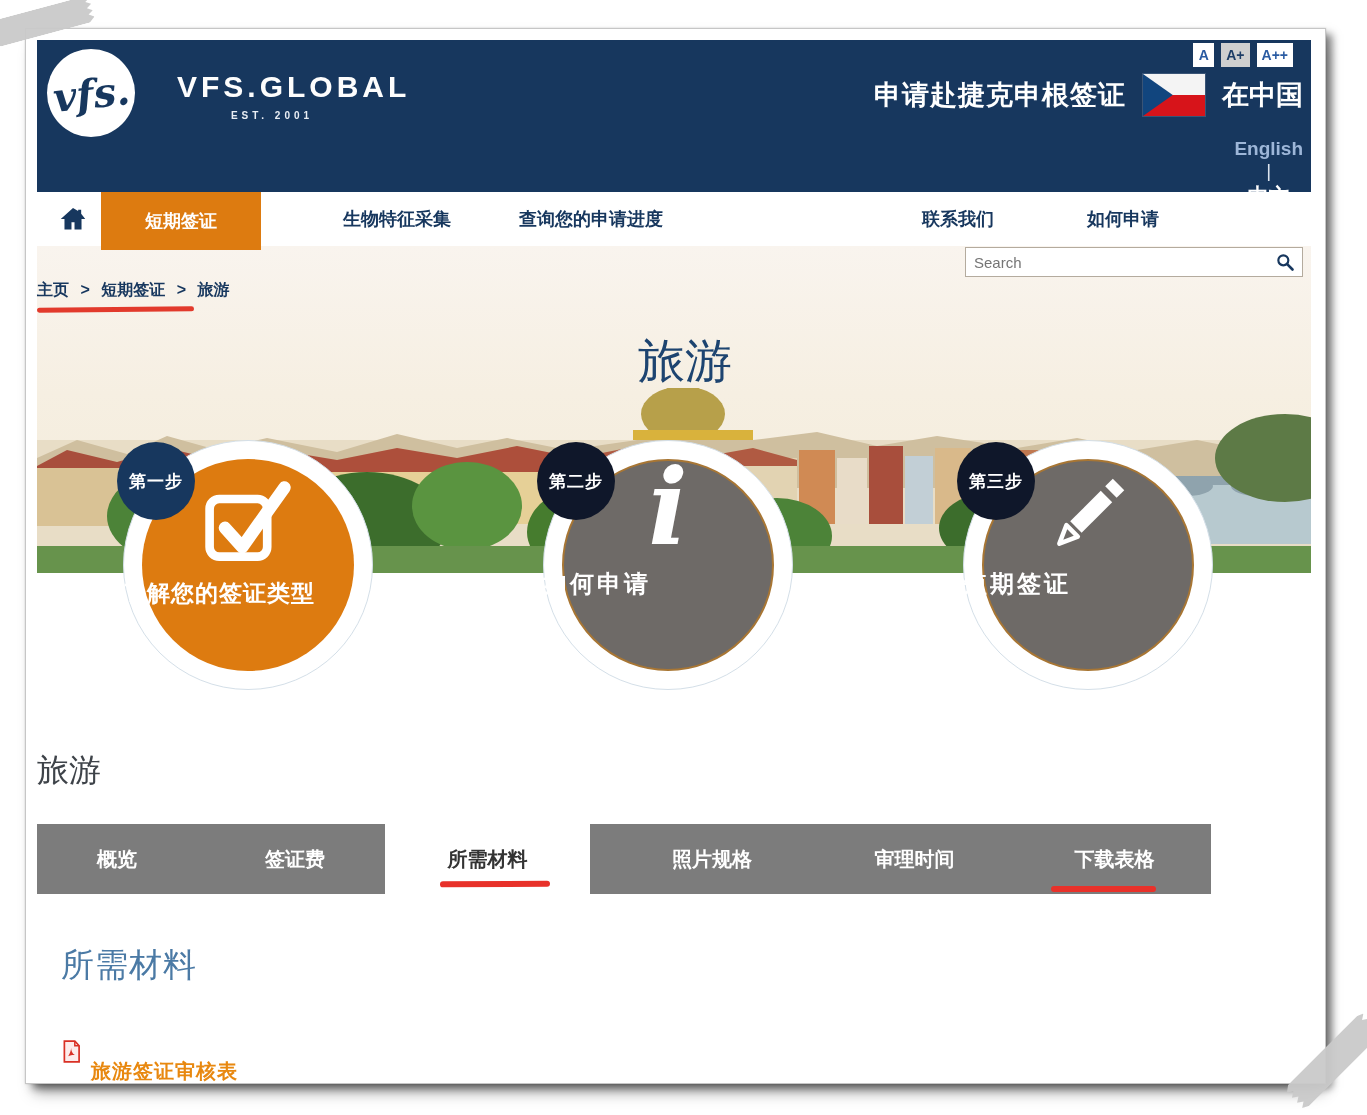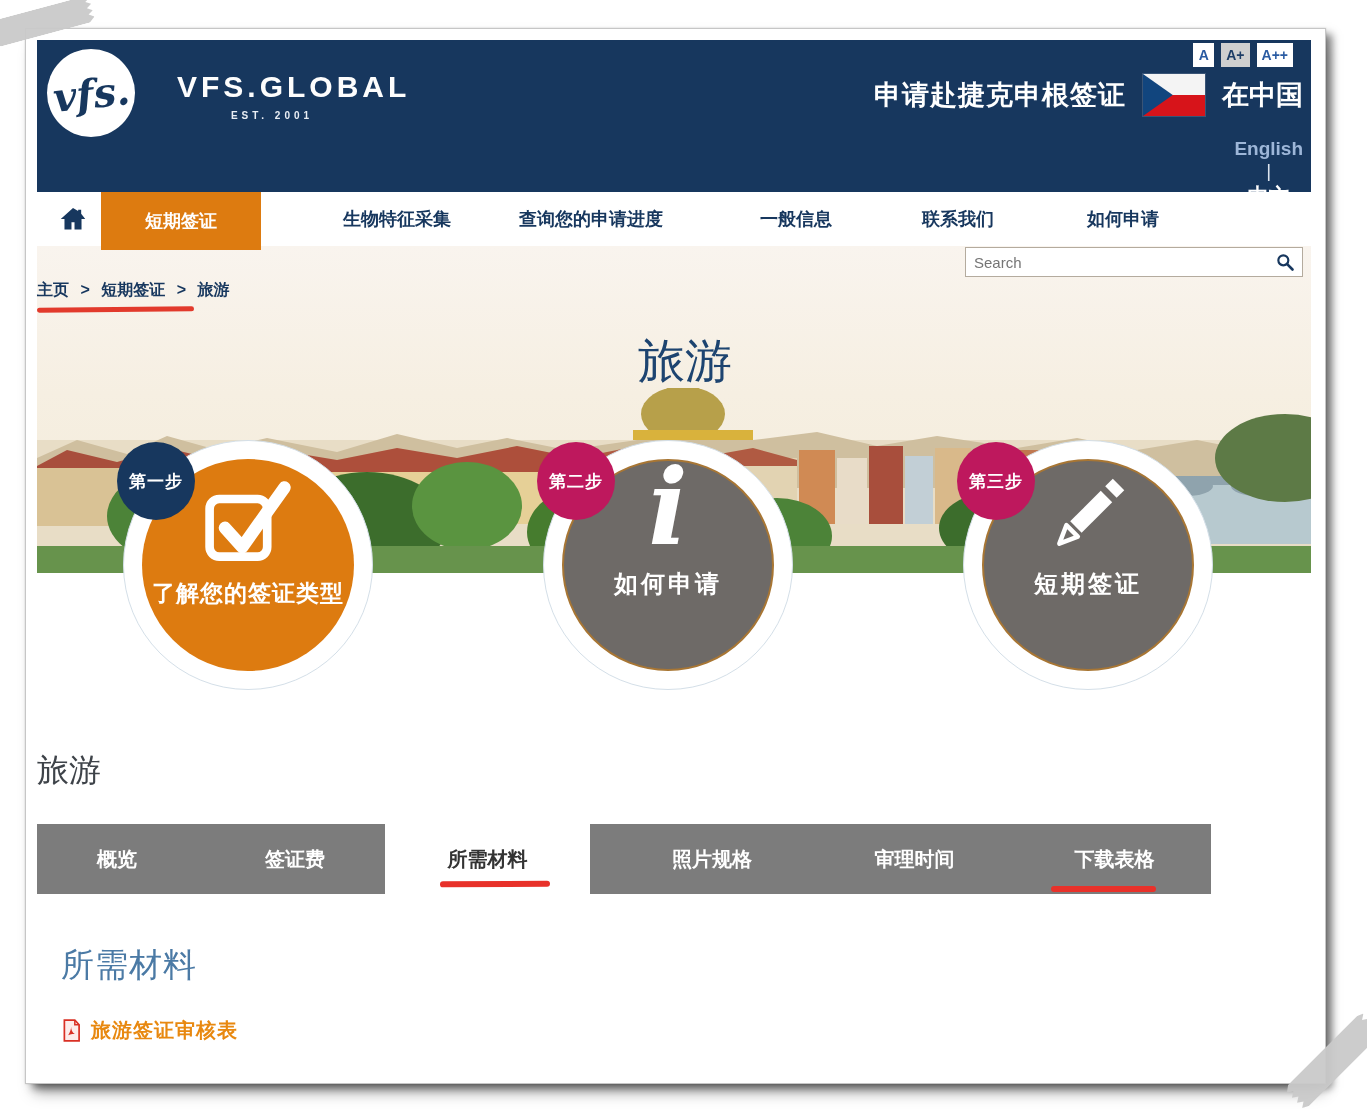--- a/index.html
+++ b/index.html
@@ -67,45 +67,45 @@
 
   
   .step { position:absolute; top:411px; width:250px; height:250px; z-index:6; cursor:pointer; }
   .step-1 { left:97px; } .step-2 { left:517px; } .step-3 { left:937px; }
   .ring { position:absolute; left:0; top:0; width:250px; height:250px; border-radius:50%; background:#fff; border:1px solid #d4dfe8; }
   .inner { position:absolute; left:19px; top:19px; width:212px; height:212px; border-radius:50%; }
   .inner.orange { background:#dd7b10; }
   .inner.gray { background:#6e6a67; border:2px solid #a87634; }
   .badge { position:absolute; left:-6px; top:2px; width:78px; height:78px; border-radius:50%; display:flex; align-items:center; justify-content:center; color:#fff; font-size:17px; font-weight:bold; letter-spacing:1px; z-index:7; }
   .badge.navy { background:#17375e; }
-  .badge.orange { background:#be185d; }
+  .badge.orange { background:#0f172a; }
   .step-icon { position:absolute; left:50%; transform:translateX(-50%); top:40px; z-index:7; }
   .info-i { font-family:"DejaVu Serif", serif; font-style:italic; font-weight:bold; font-size:104px; color:#fff; line-height:1; top:16px; }
-  .step-label { position:absolute; left:0; right:0; text-align:center; color:#fff; font-weight:bold; z-index:7; }
+  .step-label { position:absolute; left:0; right:0; color:#fff; font-weight:bold; z-index:7; }
   .label-1 { top:138px; font-size:23px; letter-spacing:1px; }
   .label-23 { top:128px; font-size:24px; letter-spacing:3px; }
 
   
   .section-title { position:absolute; left:11px; top:720px; font-size:32px; color:#3e4349; }
   .tabbar { position:absolute; left:11px; top:795px; width:1174px; height:70px; background:#7c7c7c; }
   .tab { position:absolute; top:0; height:70px; display:flex; align-items:center; justify-content:center; color:#fff; font-size:20px; font-weight:bold; cursor:pointer; }
   .tab-overview { left:30px; width:100px; }
   .tab-fee { left:208px; width:100px; }
   .tab.active { left:348px; width:205px; background:#fff; color:#333; }
   .tab-photo { left:610px; width:130px; }
   .tab-time { left:815px; width:125px; }
   .tab-download { left:1015px; width:125px; }
   .tab-underline { position:absolute; height:6px; background:#e8312a; border-radius:3px; z-index:2; }
   .tu-1 { left:403px; top:57px; width:110px; transform:rotate(-0.4deg); }
   .tu-2 { left:1014px; top:62px; width:105px; }
 
   
   .content-heading { position:absolute; left:35px; top:914px; font-size:33px; color:#4b7aa5; letter-spacing:1px; }
   .pdf-row { position:absolute; left:36px; top:988px; display:flex; align-items:center; gap:10px; cursor:pointer; }
-  .pdf-link { color:#e8880f; font-size:20px; font-weight:bold; letter-spacing:1px; }
+  .pdf-link { color:#e8880f; font-size:20px; font-weight:bold; letter-spacing:1px;margin-top:41px; }
 </style>
 </head>
 <body>
 
 <div class="canvas">
 
   <div class="card">
 
     <div class="header">
       <div class="logo-circle">
@@ -139,21 +139,20 @@
 
     <div class="navbar">
       <div class="home-btn">
         <svg viewBox="0 0 24 24" width="28" height="28">
           <path d="M12 2.5 1.5 12h3.2v9h6v-6.2h2.6V21h6v-9h3.2L19 7.5V4h-2.6v1.2z" fill="#17375e"></path>
         </svg>
       </div>
       <div class="nav-item active">短期签证</div>
       <div class="nav-item nav-bio">生物特征采集</div>
       <div class="nav-item nav-track">查询您的申请进度</div>
-      <div class="nav-item nav-general">一般信息</div>
       <div class="nav-item nav-contact">联系我们</div>
       <div class="nav-item nav-faq">如何申请</div>
     </div>
 
     <div class="hero">
 
       <div class="search-box">
         <input type="text" placeholder="Search" style="">
         <div class="search-btn">
           <svg viewBox="0 0 24 24" width="20" height="20">

